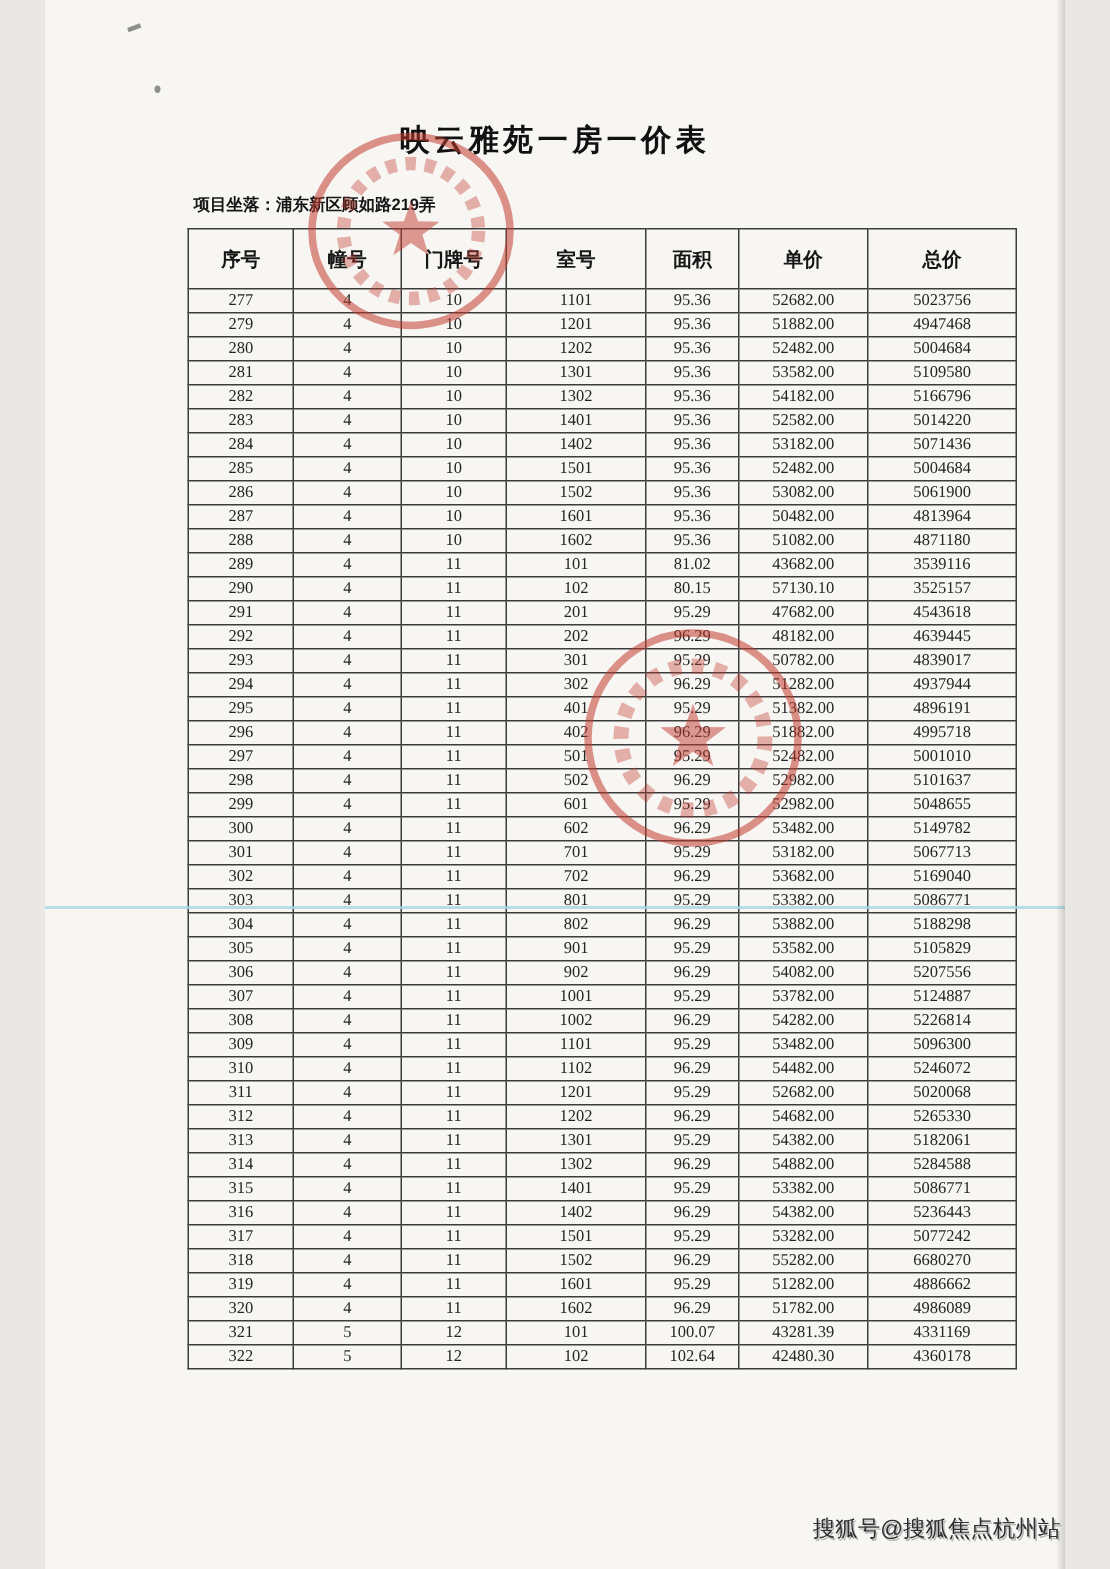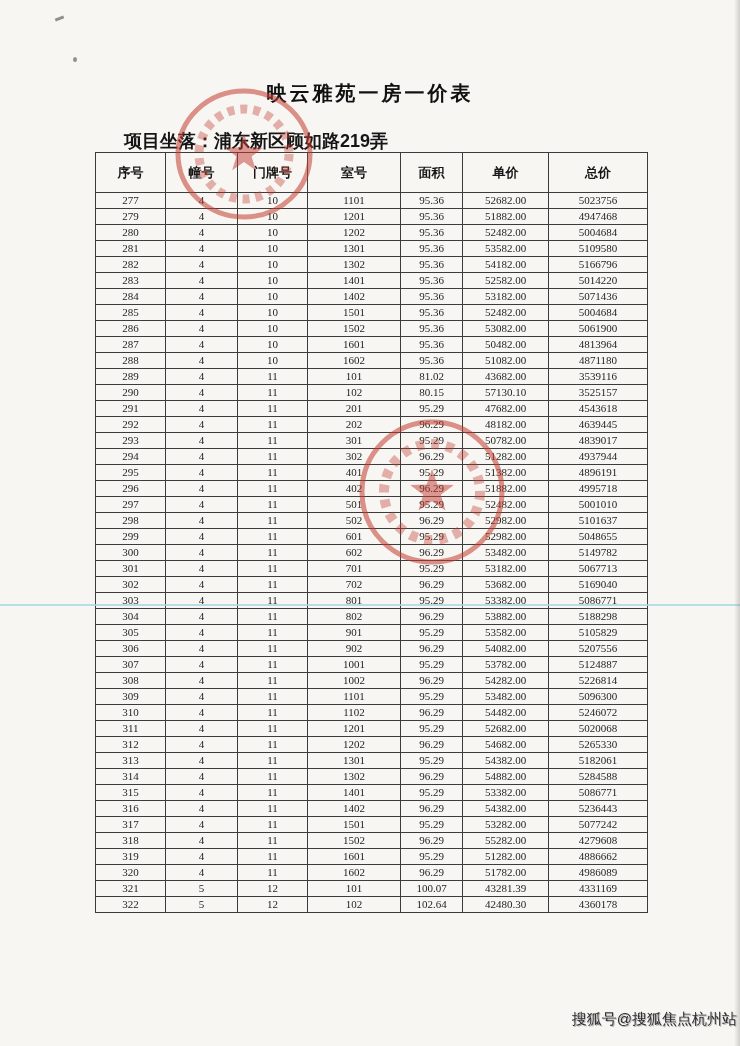--- a/index.html
+++ b/index.html
@@ -1,40 +1,40 @@
 <!DOCTYPE html>
 <html style="--seal-red: #c23a2e; --line-blue: #a6d8e3;"><head>
 <meta charset="utf-8">
 <style>
   * { box-sizing: border-box; }
   html, body { margin: 0; padding: 0; background: #e9e8e5; }
   .page {
     position: relative;
-    width: 740px;
+    width: 680px;
     height: 1046px;
     margin: 0 auto;
     background: #f7f6f3;
     font-family: "Liberation Serif", serif;
     color: #1e1e1e;
     overflow: hidden;
   }
   .edge-shade {
     position: absolute; top: 0; right: 0; width: 6px; height: 1046px;
     background: linear-gradient(to right, rgba(0,0,0,0), rgba(90,88,84,0.25));
   }
   .title {
     position: absolute; top: 80px; left: 0; width: 100%;
     text-align: center;
     font-family: "Liberation Sans", sans-serif;
     font-weight: bold; font-size: 20px; letter-spacing: 3px; color: #111;
   }
   .location {
     position: absolute; top: 129px; left: 99px;
     font-family: "Liberation Sans", sans-serif;
-    font-weight: bold; font-size: 18px; color: #151515; margin-left: 25px;
+    font-weight: bold; font-size: 11px; color: #151515;
   }
   table.price {
     position: absolute; top: 152px; left: 95px; width: 552px;
     border-collapse: collapse; table-layout: fixed;
   }
   .price th {
     height: 40px; font-size: 13px; font-weight: bold;
     border: 1px solid #3c3c3c; padding: 0;
     font-family: "Liberation Serif", serif; color: #161616;
   }
@@ -453,21 +453,21 @@
           <td>53282.00</td>
           <td>5077242</td>
         </tr>
         <tr>
           <td>318</td>
           <td>4</td>
           <td>11</td>
           <td>1502</td>
           <td>96.29</td>
           <td>55282.00</td>
-          <td>4279608</td>
+          <td>6680270</td>
         </tr>
         <tr>
           <td>319</td>
           <td>4</td>
           <td>11</td>
           <td>1601</td>
           <td>95.29</td>
           <td>51282.00</td>
           <td>4886662</td>
         </tr>

